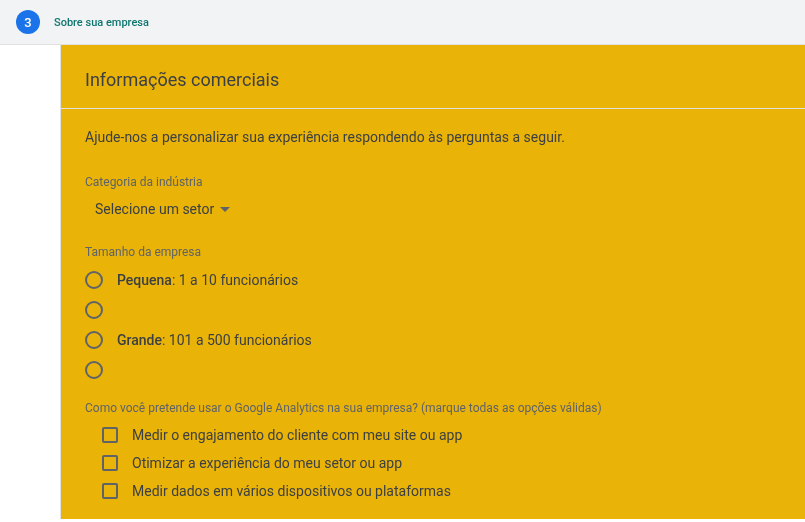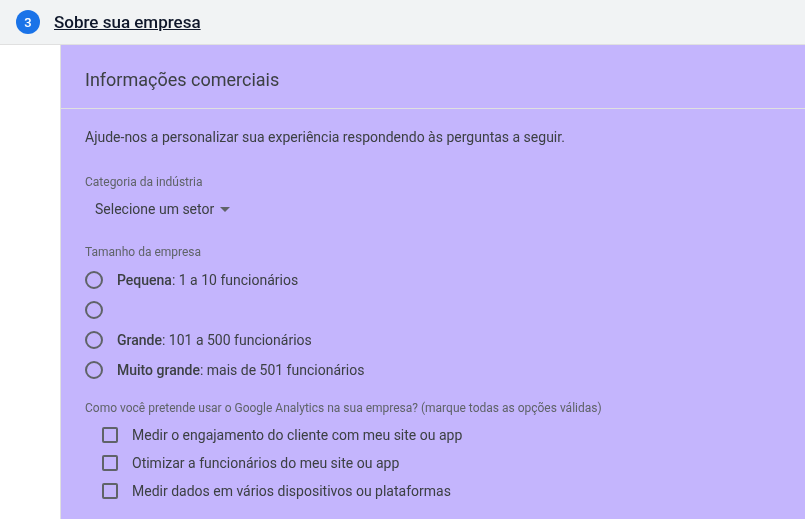--- a/index.html
+++ b/index.html
@@ -27,33 +27,32 @@
       background: #1a73e8;
       color: #fff;
       display: flex;
       align-items: center;
       justify-content: center;
       font-size: 13px;
       font-weight: 500;
       margin-right: 14px;
     }
     .step-title {
-      font-size: 17px;
-      color: #0f172a;
+      font-size: 11px;
+      color: #0f766e;
       font-weight: 500;
-      text-decoration: underline;
     }
     .card {
       margin: 0 0 0 60px;
       padding: 24px 24px 8px 24px;
       border: 1px solid #e0e0e0;
       border-top: none;
       border-right: none;
       border-bottom: none;
-      background: #c4b5fd;
+      background: #eab308;
       max-width: 745px;
     }
     .card-title {
       font-size: 18px;
       color: #3c4043;
       font-weight: 400;
       margin-bottom: 18px;
     }
     .divider {
       border: none;
@@ -164,32 +163,31 @@
     </div>
     <div class="radio-row">
       <span class="radio-circle"></span>
     </div>
     <div class="radio-row">
       <span class="radio-circle"></span>
       <span class="radio-text"><span class="bold">Grande</span><span>: 101 a 500 funcionários</span></span>
     </div>
     <div class="radio-row">
       <span class="radio-circle"></span>
-      <span class="radio-text"><span class="bold">Muito grande</span><span>: mais de 501 funcionários</span></span>
     </div>
   </div>
 
   <div class="section-label">Como você pretende usar o Google Analytics na sua empresa? (marque todas as opções válidas)</div>
   <div>
     <div class="checkbox-row">
       <span class="checkbox-box"></span>
       <span class="checkbox-text">Medir o engajamento do cliente com meu site ou app</span>
     </div>
     <div class="checkbox-row">
       <span class="checkbox-box"></span>
-      <span class="checkbox-text">Otimizar a funcionários do meu site ou app</span>
+      <span class="checkbox-text">Otimizar a experiência do meu setor ou app</span>
     </div>
     <div class="checkbox-row">
       <span class="checkbox-box"></span>
       <span class="checkbox-text">Medir dados em vários dispositivos ou plataformas</span>
     </div>
   </div>
 </div>
 
 </body></html>

